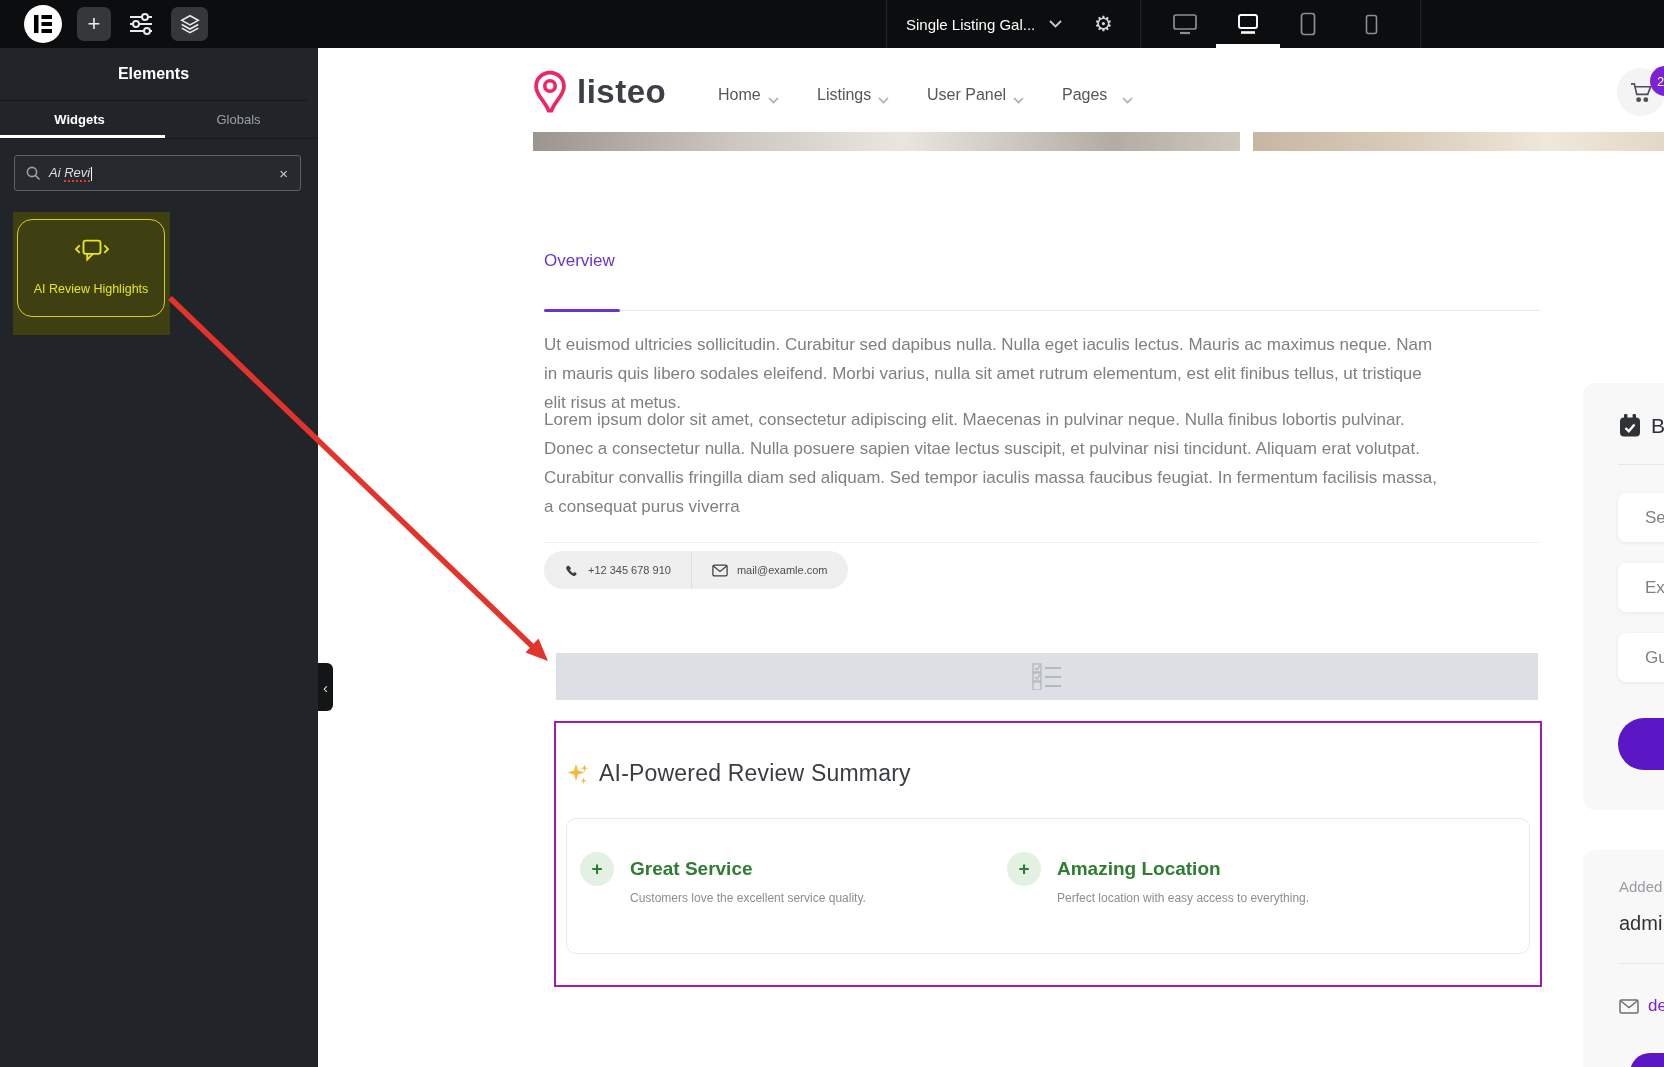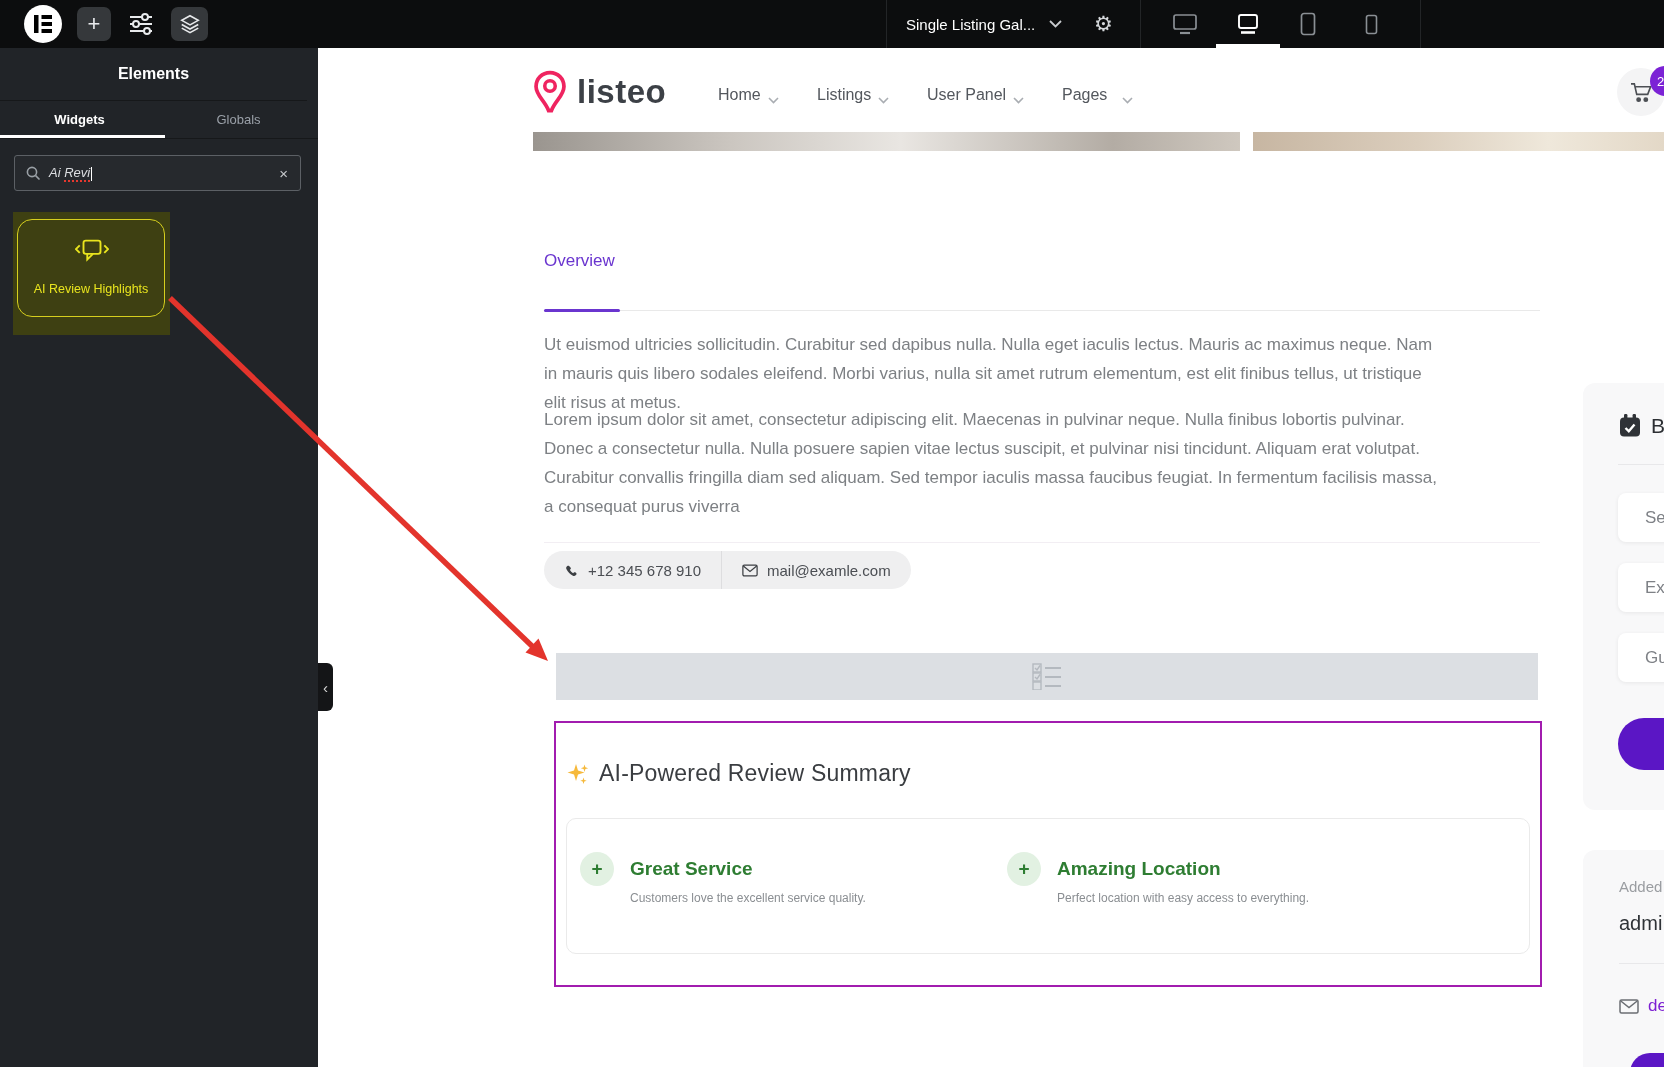--- a/index.html
+++ b/index.html
@@ -55,21 +55,21 @@
               color:#fff;font-size:13px;display:flex;align-items:center;justify-content:flex-start;
               padding-left:7px;box-sizing:border-box;}
 
   
   .tab-overview{left:544px;top:251px;font-size:17px;color:#6a35cf;cursor:pointer;}
   .tab-rule{left:544px;top:310px;width:996px;height:1px;background:#e9e9e9;}
   .tab-rule-active{left:544px;top:309px;width:76px;height:3px;background:#6a35cf;border-radius:2px;}
   .para{left:544px;width:902px;font-size:17px;line-height:29px;color:#7d8084;}
   .faint-rule{left:544px;top:542px;width:996px;height:1px;background:#f2eef3;}
   .contact-pill{left:544px;top:551px;height:38px;border-radius:19px;background:#efeff0;display:flex;align-items:center;}
-  .contact-seg{display:flex;align-items:center;height:38px;padding:0 20px;font-size:15px;color:#4b4e53;cursor:pointer;}
+  .contact-seg{display:flex;align-items:center;height:38px;padding:0 20px;font-size:11px;color:#4b4e53;cursor:pointer;}
   .contact-seg svg{margin-right:9px;}
   .contact-div{width:1px;height:38px;background:#dddddf;}
   .placeholder-bar{left:556px;top:653px;width:982px;height:47px;background:#dcdfe3;cursor:pointer;}
 
   
   .ai-box{left:554px;top:721px;width:984px;height:262px;background:#fff;border:2px solid #a21caf;cursor:pointer;}
   .ai-header{left:10px;top:37px;display:flex;align-items:center;}
   .ai-title{font-size:23px;color:#3a3d41;margin-left:9px;letter-spacing:.2px;}
   .ai-inner{left:10px;top:95px;width:962px;height:134px;border:1px solid #eaeaea;border-radius:10px;}
   .hl-circle{width:34px;height:34px;border-radius:50%;background:#e2f1e2;color:#2e7d32;

